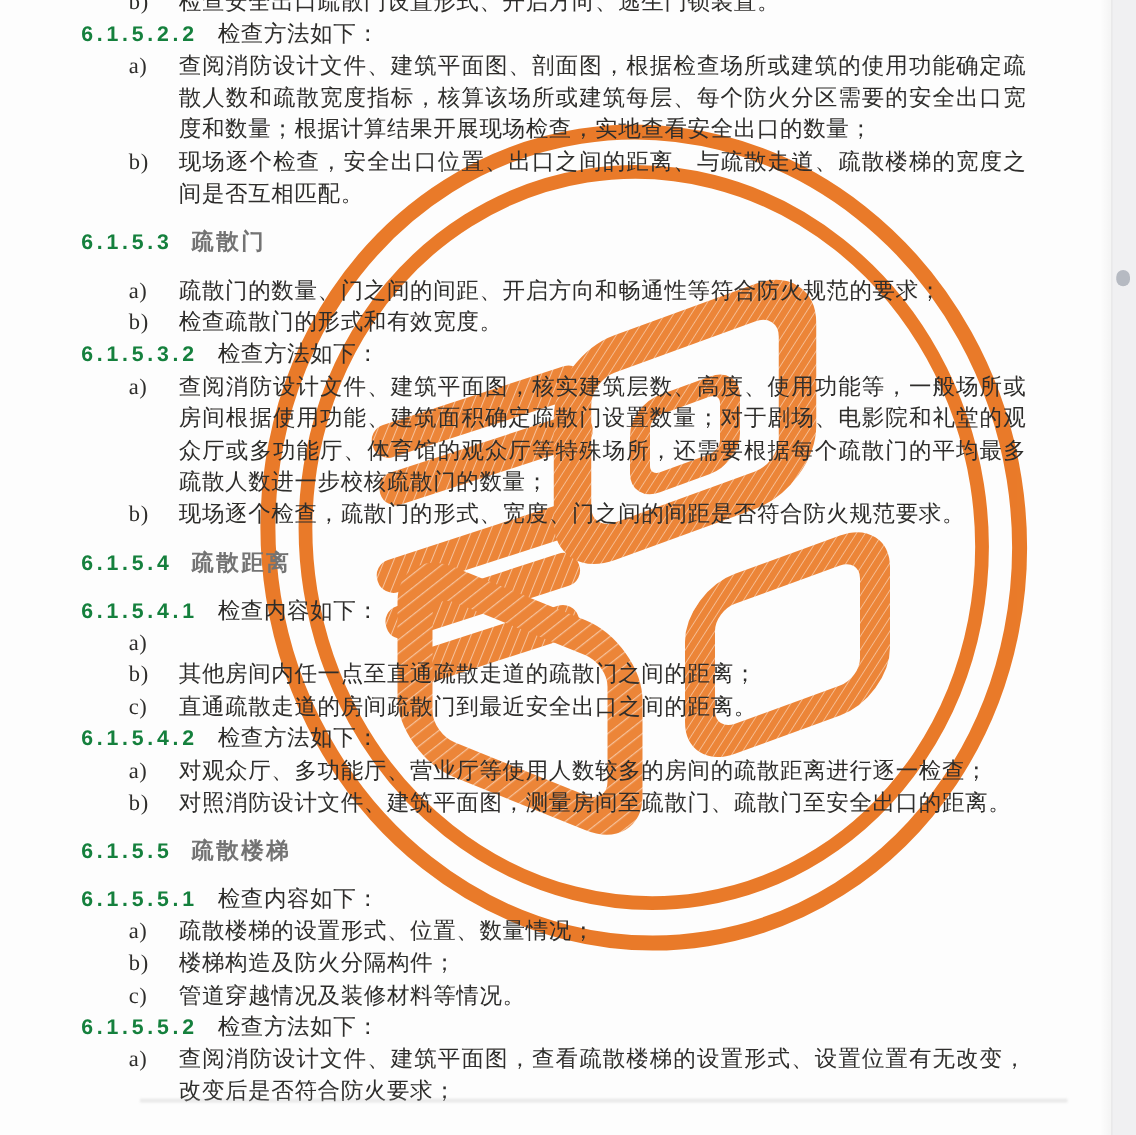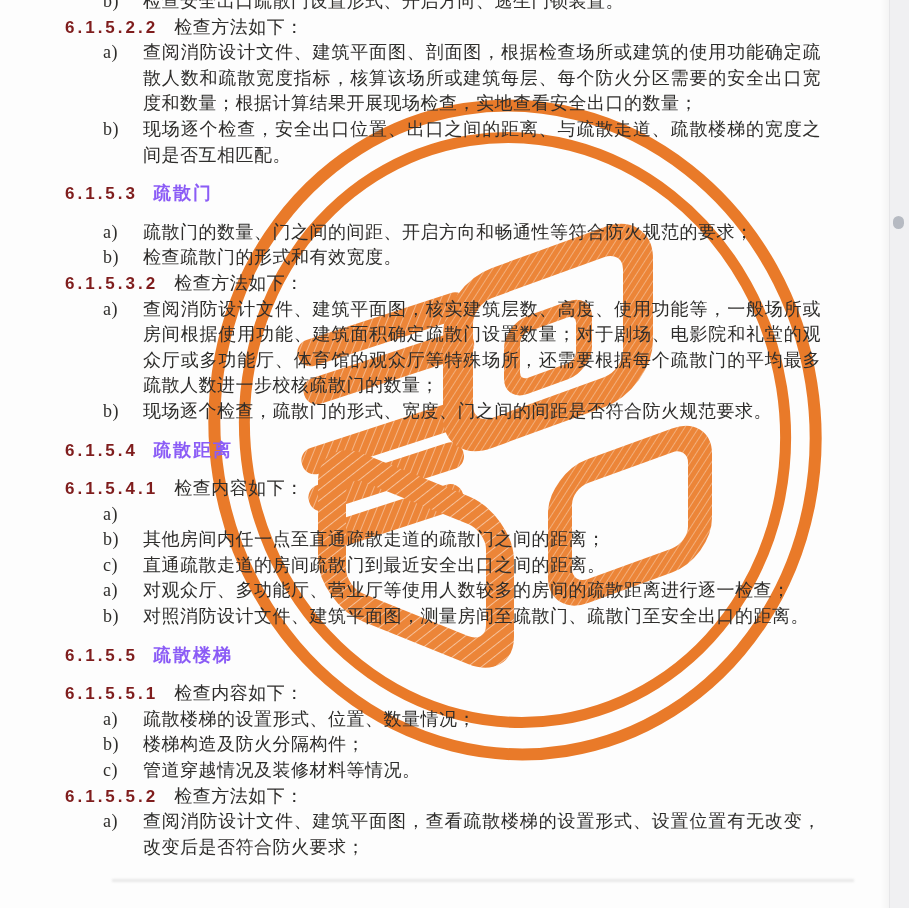--- a/index.html
+++ b/index.html
@@ -14,25 +14,25 @@
   .watermark{position:absolute;left:0;top:0;width:909px;height:908px;z-index:1;pointer-events:none;}
 
   
   .doc{
     position:absolute;left:65px;top:-11px;width:756px;z-index:2;
     font-size:18px;line-height:25.6px;color:#2e2d2b;letter-spacing:.5px;
   }
   .clause,.heading{white-space:nowrap;}
   .num{
     font-family:"Liberation Sans","DejaVu Sans",sans-serif;
-    font-weight:bold;letter-spacing:3px;font-size:17px;color:#7f1d1d;text-align:center;
+    font-weight:bold;letter-spacing:3px;font-size:17px;color:#15803d;text-align:center;
   }
   .clause .ttl{margin-left:16px;text-align:center;}
   .heading{margin:13px 0;}
-  .heading .ttl{margin-left:15px;font-weight:bold;letter-spacing:2px;color:#8b5cf6;}
+  .heading .ttl{margin-left:15px;font-weight:bold;letter-spacing:2px;color:#737373;}
   .li{display:flex;align-items:flex-start;}
   .li .marker{flex:0 0 40px;margin-left:38px;}
   .li .txt{flex:1;text-align:justify;text-align-last:left;}
 
   
   .scroll-track{
     position:absolute;right:0;top:0;width:19px;height:100%;z-index:3;
     background:#f0f0f2;border-left:1px solid #e6e6e8;
   }
   .scroll-thumb{
@@ -129,20 +129,21 @@
         <span class="marker">a)</span>
       </div>
       <div class="li">
         <span class="marker">b)</span>
         <div class="txt">其他房间内任一点至直通疏散走道的疏散门之间的距离；</div>
       </div>
       <div class="li">
         <span class="marker">c)</span>
         <div class="txt">直通疏散走道的房间疏散门到最近安全出口之间的距离。</div>
       </div>
+      <div class="clause"><span class="num">6.1.5.4.2</span><span class="ttl">检查方法如下：</span></div>
       <div class="li">
         <span class="marker">a)</span>
         <div class="txt">对观众厅、多功能厅、营业厅等使用人数较多的房间的疏散距离进行逐一检查；</div>
       </div>
       <div class="li">
         <span class="marker">b)</span>
         <div class="txt">对照消防设计文件、建筑平面图，测量房间至疏散门、疏散门至安全出口的距离。</div>
       </div>
       <div class="heading"><span class="num">6.1.5.5</span><span class="ttl">疏散楼梯</span></div>
       <div class="clause"><span class="num">6.1.5.5.1</span><span class="ttl">检查内容如下：</span></div>

